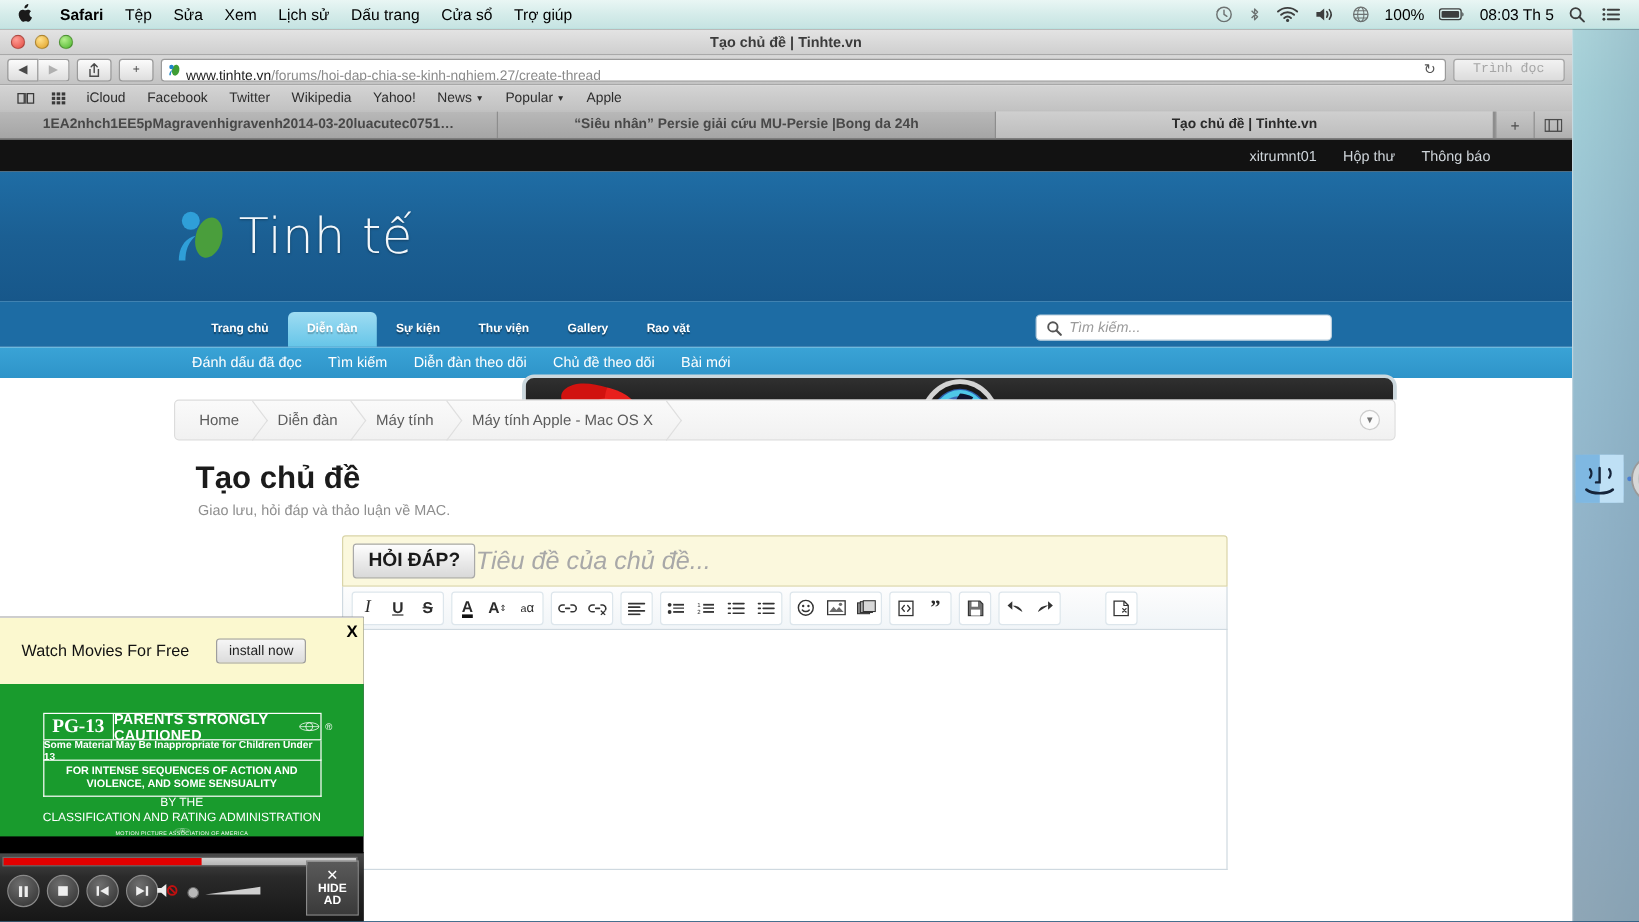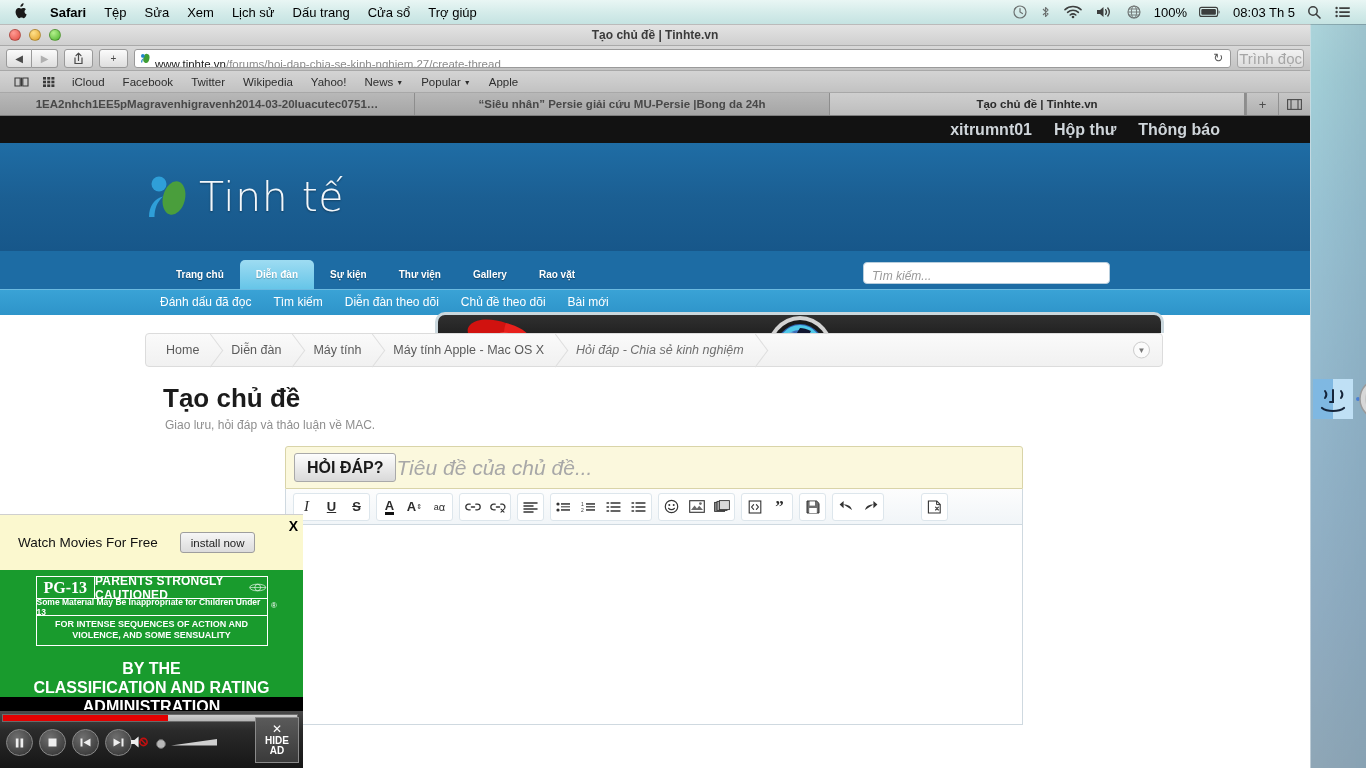--- a/index.html
+++ b/index.html
@@ -81,24 +81,24 @@
     flex: 1; height: 19px;
     background: #fff; border: 1px solid #9a9a9a; border-radius: 3px;
     display: flex; align-items: center; padding: 0 4px; gap: 4px;
     font-size: 11.5px; overflow: hidden;
   }
   .urlbar .fav { width: 12px; height: 12px; flex: 0 0 12px; }
   .urlbar .urltext { color: #8a8a8a; white-space: nowrap; margin-top: 12px; }
   .urlbar .urltext b { color: #1a1a1a; font-weight: normal; }
   .urlbar .reload { margin-left: auto; color: #555; font-size: 12px; padding: 0 3px; }
   .readerbtn {
-    height: 19px; padding: 0 1px; border-radius: 3px;
+    height: 19px; padding: 0 16px; border-radius: 3px;
     background: linear-gradient(to bottom, #f2f2f2, #dcdcdc);
     border: 1px solid #a5a5a5;
-    display: flex; align-items: center; font-size: 15px; color: #a6a6a6;
+    display: flex; align-items: center; font-size: 11px; color: #a6a6a6; font-family: Liberation Mono, monospace;
   }
 
   .bookmarks {
     height: 22px;
     background: linear-gradient(to bottom, #d4d4d4, #c2c2c2);
     border-bottom: 1px solid #a8a8a8;
     display: flex; align-items: center; gap: 2px; padding-left: 8px;
     font-size: 11.5px; color: #2d2d2d;
   }
   .bookmarks .bk { padding: 0 8px; white-space: nowrap; }
@@ -135,21 +135,21 @@
     background: linear-gradient(to bottom, #c6c6c6, #b0b0b0);
     border-left: 1px solid #919191;
   }
 
   
   .page { position: relative; height: 650px; background: #fff; overflow: hidden; }
 
   .userbar {
     height: 27px; background: #121212; color: #cfd5da;
     display: flex; align-items: center; justify-content: flex-end;
-    gap: 22px; padding-right: 90px; font-size: 16px; font-weight: bold;
+    gap: 22px; padding-right: 68px; font-size: 12px;
   }
 
   .sitehead {
     height: 108px;
     background: linear-gradient(to bottom, #1f6da5 0%, #1b5f93 50%, #17578a 100%);
     display: flex; align-items: center; position: relative;
   }
   .logo {
     display: flex; align-items: center; gap: 8px;
     margin-left: 145px;
@@ -187,21 +187,21 @@
     border-radius: 5px 5px 0 0;
   }
   .navmain .nitem.active {
     background: linear-gradient(to bottom, #9edcf2, #66c5e8);
     color: #fff; text-shadow: 0 1px 1px rgba(0,0,0,0.25);
   }
   .searchwrap { position: absolute; right: 200px; bottom: 5px; }
   .searchbox {
     width: 247px; height: 22px;
     background: #fff; border: 1px solid #b8cedd; border-radius: 4px;
-    display: flex; gap: 6px; padding: 0 8px; flex-direction: column;
+    display: flex; align-items: center; gap: 6px; padding: 0 8px;
   }
   .searchbox .ph { color: #9a9a9a; font-size: 12px; font-style: italic; }
 
   .navsub {
     height: 26px;
     background: linear-gradient(to bottom, #3aa3d6, #2e94c9);
     display: flex; align-items: center; padding-left: 160px; gap: 22px;
     color: #fff; font-size: 12px;
     box-shadow: inset 0 1px 0 rgba(255,255,255,0.25);
   }
@@ -295,21 +295,21 @@
     display: flex; align-items: center; font-size: 11.5px; color: #222;
   }
   .adclose {
     position: absolute; right: 5px; top: 3px;
     font-size: 14px; font-weight: bold; color: #000;
   }
   .mpaa {
     height: 127px; background: #199b2d;
     color: #fff; position: relative;
     display: flex; flex-direction: column; align-items: center;
-    padding-top: 6px;
+    padding-top: 24px;
   }
   .mpaa .row1 {
     display: flex; align-items: stretch; border: 1px solid #fff;
     width: 232px; height: 23px;
   }
   .mpaa .pg {
     padding: 0 7px; display: flex; align-items: center; justify-content: center;
     font-family: "Liberation Serif", serif; font-weight: bold; font-size: 16px;
     border-right: 1px solid #fff;
   }
@@ -321,21 +321,21 @@
     width: 232px; height: 17px; border: 1px solid #fff; border-top: none;
     display: flex; align-items: center; justify-content: center;
     font-size: 8.5px; font-weight: bold; margin-top: 0;
   }
   .mpaa .rmark { position: absolute; right: 26px; top: 31px; font-size: 8px; }
   .mpaa .row3 {
     width: 232px; border: 1px solid #fff; border-top: none;
     padding: 3px 2px; text-align: center; font-size: 9px; font-weight: bold;
     line-height: 1.25;
   }
-  .mpaa .byline { margin-top: 13px; text-align: center; font-size: 16px; font-weight: bold; line-height: 1.2; }
+  .mpaa .byline { margin-top: 0; text-align: center; font-size: 10px; font-weight: normal; line-height: 1.2; }
   .mpaa .globe { margin-top: 2px; }
   .mpaa .mpaatxt { font-size: 4.5px; letter-spacing: 0.3px; margin-top: -2px; }
   .player {
     position: absolute; left: 0; bottom: 0; width: 303px; height: 58px;
     background: linear-gradient(to bottom, #4a4a4a 0%, #2a2a2a 35%, #161616 100%);
     border-top: 1px solid #000;
   }
   .progress {
     position: absolute; left: 2px; top: 3px; width: 296px; height: 8px;
     background: linear-gradient(to bottom,#cfcfcf,#b5b5b5);
@@ -628,24 +628,20 @@
               <span class="sep"></span>
             </div>
           <div class="crumb">
               <span>Máy tính</span>
               <span class="sep"></span>
             </div>
           <div class="crumb">
               <span>Máy tính Apple - Mac OS X</span>
               <span class="sep"></span>
             </div>
-          <div class="crumb cur">
-              <span>Hỏi đáp - Chia sẻ kinh nghiệm</span>
-              <span class="sep"></span>
-            </div>
           <div class="bcdrop">▼</div>
         </div>
 
         <div class="pagetitle">Tạo chủ đề</div>
         <div class="pagesub">Giao lưu, hỏi đáp và thảo luận về MAC.</div>
 
         <div class="formwrap">
           <div class="titlerow">
             <div class="prefixbtn">HỎI ĐÁP?</div>
             <div class="titleph">Tiêu đề của chủ đề...</div>

